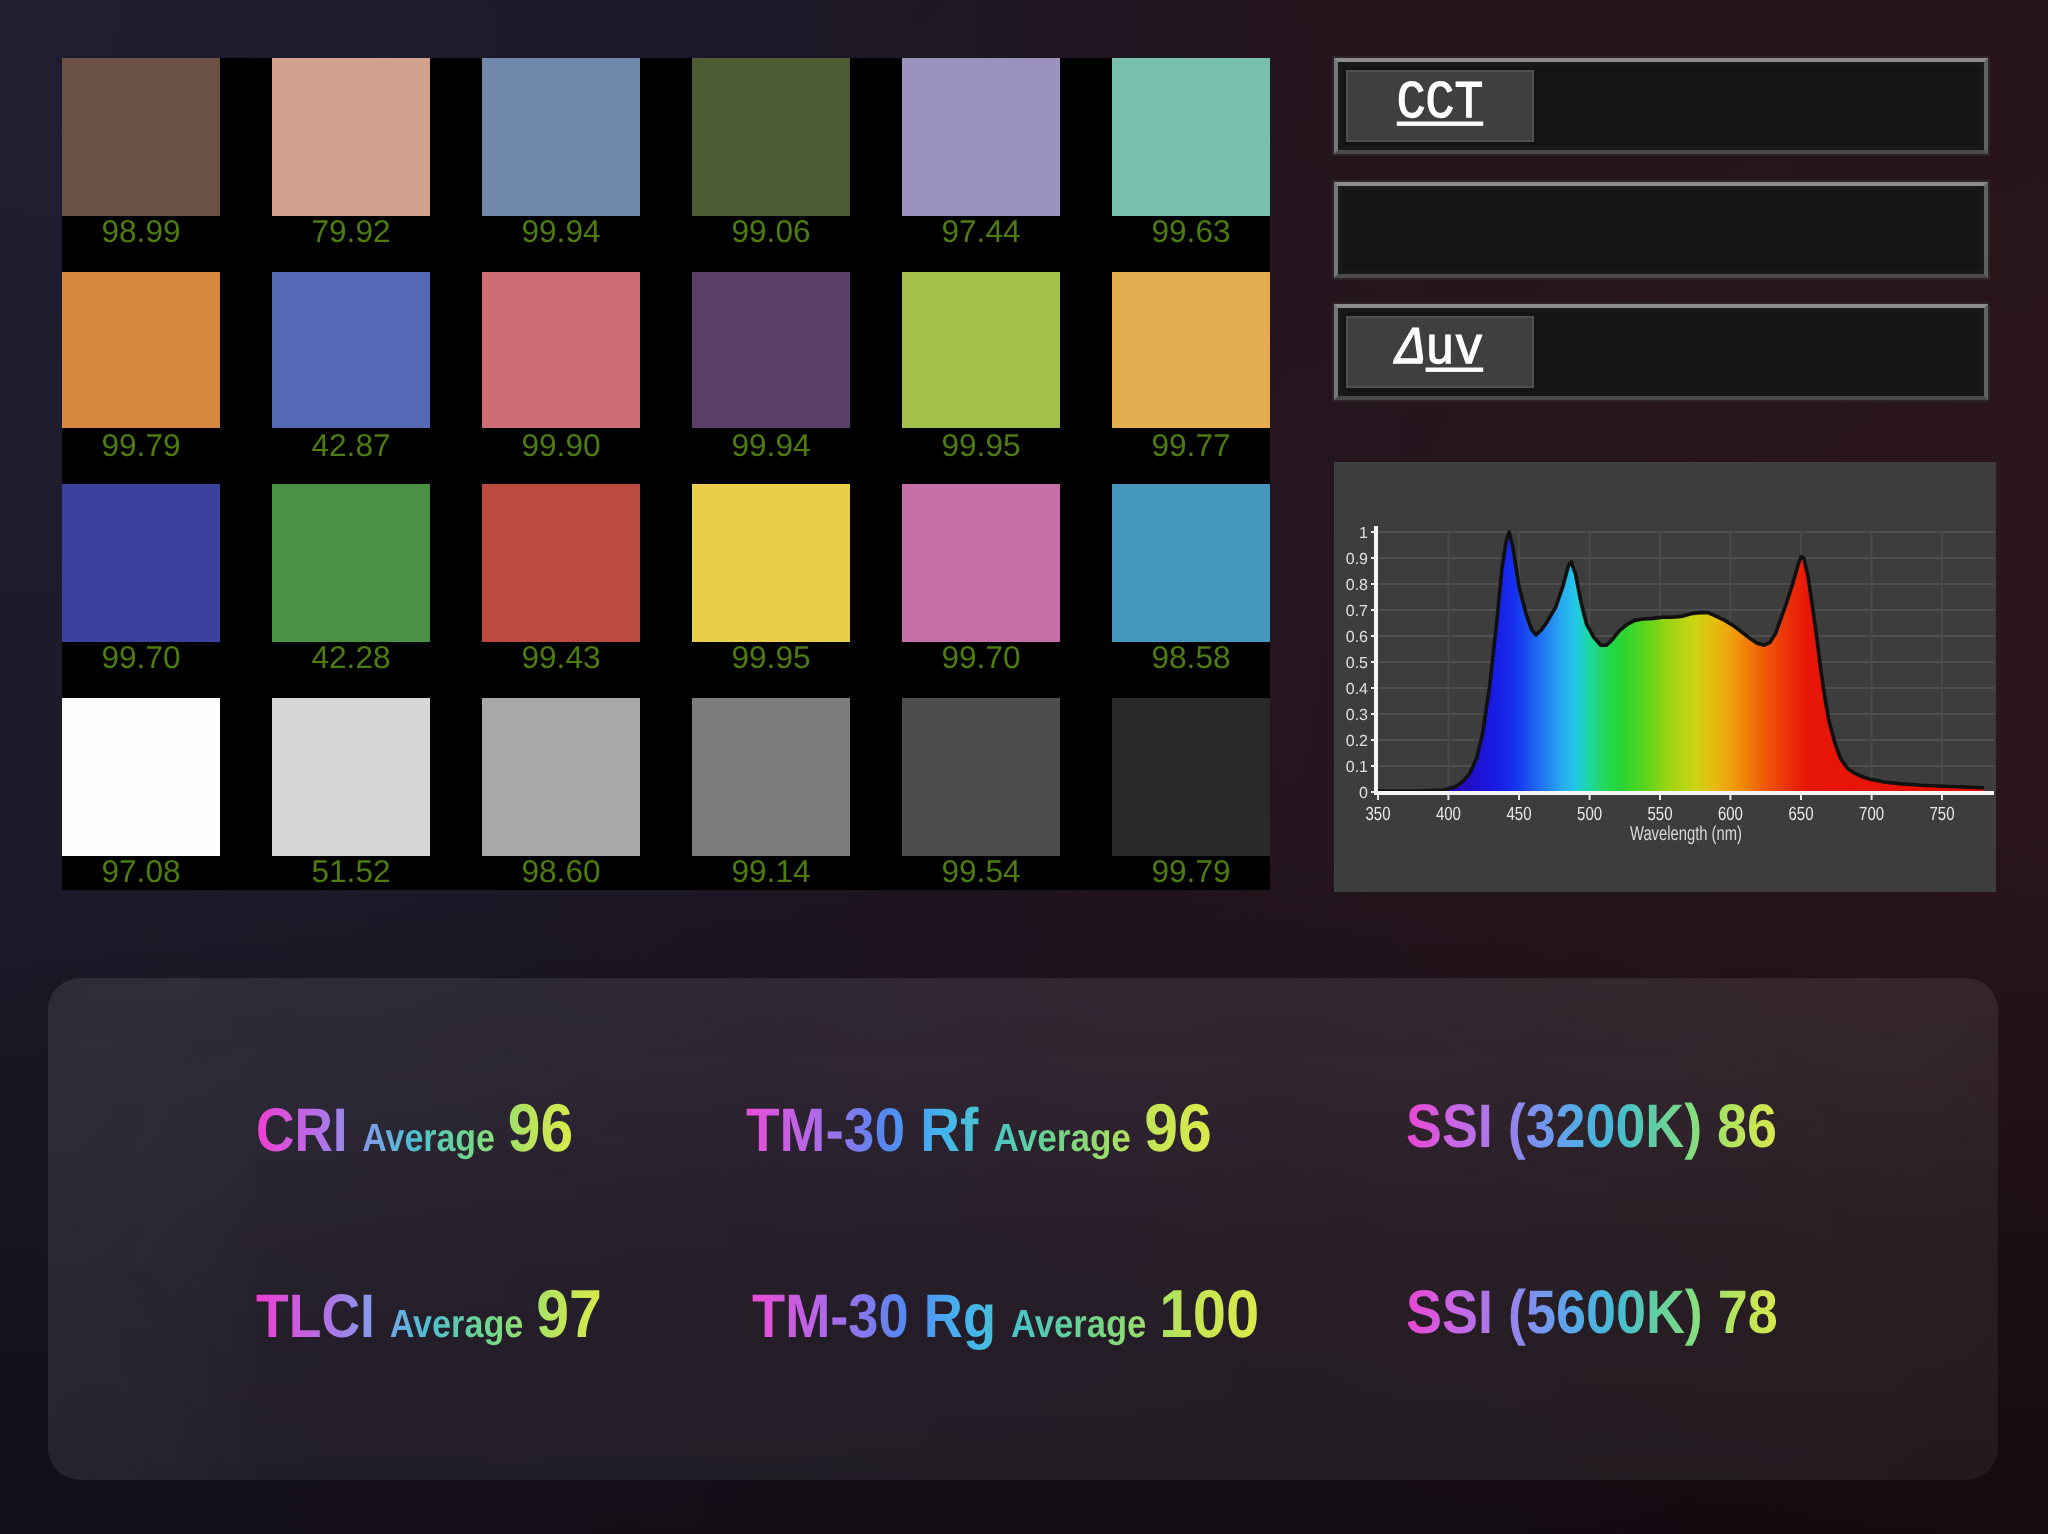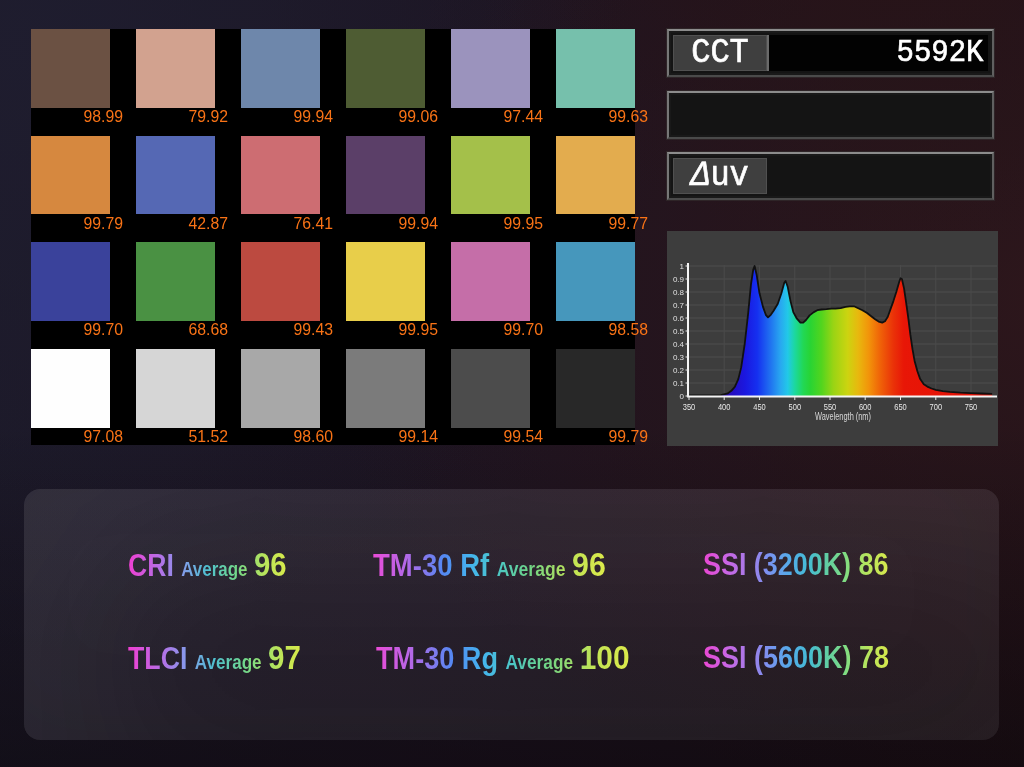--- a/index.html
+++ b/index.html
@@ -9,28 +9,28 @@
   background:
     linear-gradient(rgba(0,0,0,0) 55%, rgba(6,3,6,0.42) 100%),
     radial-gradient(950px 980px at 2% 6%, rgba(31,29,47,0.95) 0%, rgba(31,29,47,0) 64%),
     radial-gradient(620px 420px at 88% -6%, rgba(40,20,24,0.9) 0%, rgba(40,20,24,0) 70%),
     radial-gradient(1100px 780px at 103% 38%, rgba(46,23,28,0.92) 0%, rgba(46,23,28,0) 68%),
     linear-gradient(100deg, #1b1928 0%, #1d1320 55%, #1d1016 100%);
   background-color:#150c10;
 }
 .panel { position:absolute; left:31px; top:29px; width:604px; height:415.5px; background:#000; }
 .sw { position:absolute; width:79px; height:78.5px; }
-.lb { position:absolute; width:105px; height:17px; line-height:17px; text-align:right;
-      color:#f97316; font-size:15.8px; }
+.lb { position:absolute; width:105px; height:17px; line-height:17px; text-align:center;
+      color:#4d7c0f; font-size:15.8px; }
 .rbox { position:absolute; left:667px; width:326.5px; height:48.5px; display:flex;
   background:#141414; border:2px solid; border-color:#8c8c8c #606060 #4a4a4a #777777;
   box-shadow:0 0 0 1px #2e2427, inset 0 0 0 2px #191919; padding:4px; }
 .rlab { width:94px; background:#3f3f3f; border:1px solid #505050; color:#fff;
   display:flex; align-items:center; justify-content:center;
-  font-family:"Liberation Mono",monospace; font-weight:normal; -webkit-text-stroke:0.6px #fff; font-size:32px; }
+  font-family:"Liberation Mono",monospace; font-weight:normal; -webkit-text-stroke:0.6px #fff; font-size:24px;text-decoration:underline; }
 .dl { display:inline-block; transform:scaleY(1.1); }
 .dv { display:inline-block; transform:scaleY(1.09); }
 .rlab i { font-style:normal; display:inline-block; transform:skewX(-14deg); }
 .rval { flex:1; background:#020202; border-left:2px solid #6a6a6a; color:#fff;
   display:flex; align-items:center; justify-content:flex-end; padding-right:4px;
   font-family:"Liberation Mono",monospace; font-weight:normal; -webkit-text-stroke:0.6px #fff; font-size:29px; }
 .chart { position:absolute; left:667px; top:231px; width:331px; height:215px; background:#3d3d3d;
   font-family:"Liberation Sans",sans-serif; }
 .bpanel { position:absolute; left:23.5px; top:488.5px; width:975.5px; height:251.5px; border-radius:16px;
   background:rgba(238,238,248,0.07); box-shadow: inset 60px 50px 160px rgba(255,255,255,0.055), inset -20px -20px 90px rgba(0,0,0,0.06); }
@@ -53,31 +53,31 @@
 <div class="lb" style="left:302px;top:79.0px">99.06</div>
 <div class="sw" style="left:420px;top:0.0px;background:#9b93bd"></div>
 <div class="lb" style="left:407px;top:79.0px">97.44</div>
 <div class="sw" style="left:525px;top:0.0px;background:#76c0ac"></div>
 <div class="lb" style="left:512px;top:79.0px">99.63</div>
 <div class="sw" style="left:0px;top:106.7px;background:#d6883f"></div>
 <div class="lb" style="left:-13px;top:185.7px">99.79</div>
 <div class="sw" style="left:105px;top:106.7px;background:#5568b4"></div>
 <div class="lb" style="left:92px;top:185.7px">42.87</div>
 <div class="sw" style="left:210px;top:106.7px;background:#cd6d72"></div>
-<div class="lb" style="left:197px;top:185.7px">76.41</div>
+<div class="lb" style="left:197px;top:185.7px">99.90</div>
 <div class="sw" style="left:315px;top:106.7px;background:#5b3f68"></div>
 <div class="lb" style="left:302px;top:185.7px">99.94</div>
 <div class="sw" style="left:420px;top:106.7px;background:#a4c04a"></div>
 <div class="lb" style="left:407px;top:185.7px">99.95</div>
 <div class="sw" style="left:525px;top:106.7px;background:#e3ac4e"></div>
 <div class="lb" style="left:512px;top:185.7px">99.77</div>
 <div class="sw" style="left:0px;top:213.3px;background:#3a429b"></div>
 <div class="lb" style="left:-13px;top:292.3px">99.70</div>
 <div class="sw" style="left:105px;top:213.3px;background:#4a9143"></div>
-<div class="lb" style="left:92px;top:292.3px">68.68</div>
+<div class="lb" style="left:92px;top:292.3px">42.28</div>
 <div class="sw" style="left:210px;top:213.3px;background:#bc4a40"></div>
 <div class="lb" style="left:197px;top:292.3px">99.43</div>
 <div class="sw" style="left:315px;top:213.3px;background:#e8ce4a"></div>
 <div class="lb" style="left:302px;top:292.3px">99.95</div>
 <div class="sw" style="left:420px;top:213.3px;background:#c56ea8"></div>
 <div class="lb" style="left:407px;top:292.3px">99.70</div>
 <div class="sw" style="left:525px;top:213.3px;background:#4697bc"></div>
 <div class="lb" style="left:512px;top:292.3px">98.58</div>
 <div class="sw" style="left:0px;top:320.0px;background:#fefefe"></div>
 <div class="lb" style="left:-13px;top:399.0px">97.08</div>
@@ -88,23 +88,20 @@
 <div class="sw" style="left:315px;top:320.0px;background:#7b7b7b"></div>
 <div class="lb" style="left:302px;top:399.0px">99.14</div>
 <div class="sw" style="left:420px;top:320.0px;background:#4c4c4c"></div>
 <div class="lb" style="left:407px;top:399.0px">99.54</div>
 <div class="sw" style="left:525px;top:320.0px;background:#282828"></div>
 <div class="lb" style="left:512px;top:399.0px">99.79</div>
 </div>
 <div class="rbox" style="top:28.6px">
 <div class="rlab">
       <span class="dl">CCT</span>
-    </div>
-<div class="rval">
-      <span class="dv">5592K</span>
     </div>
 </div>
 <div class="rbox" style="top:90.6px">
 </div>
 <div class="rbox" style="top:151.6px">
 <div class="rlab">
       <span class="dl"><i>Δ</i>uv</span>
     </div>
 </div>
 <div class="chart">

